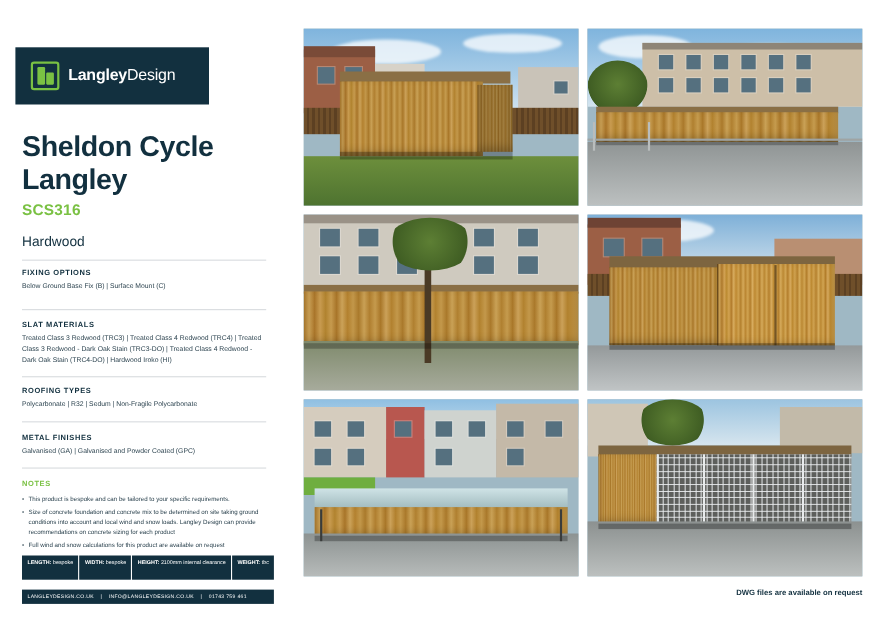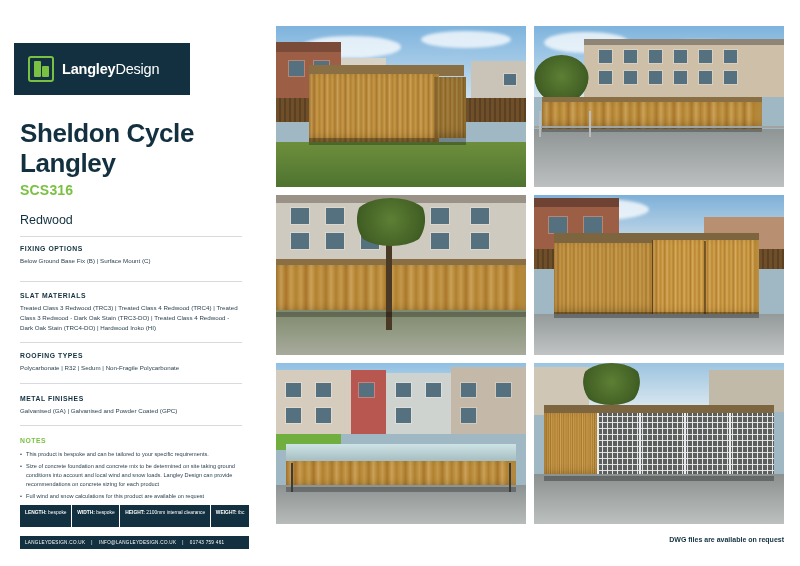--- a/index.html
+++ b/index.html
@@ -264,21 +264,21 @@
 
     <div class="brandbar">
       <div class="logo-mark"></div>
       <div class="logo-text">
         <span class="lt-b">Langley</span><span class="lt-l">Design</span>
       </div>
     </div>
 
     <div class="title">Sheldon Cycle Langley</div>
     <div class="subtitle">SCS316</div>
-    <div class="options-head">Redwood</div>
+    <div class="options-head">Hardwood</div>
 
     <div class="hr" style="top:236px;"></div>
 
     <div class="sec" style="top:245px;">
       <div class="sec-title">FIXING OPTIONS</div>
       <div class="sec-body">Below Ground Base Fix (B)  |  Surface Mount (C)</div>
     </div>
 
     <div class="hr" style="top:281px;"></div>
 

